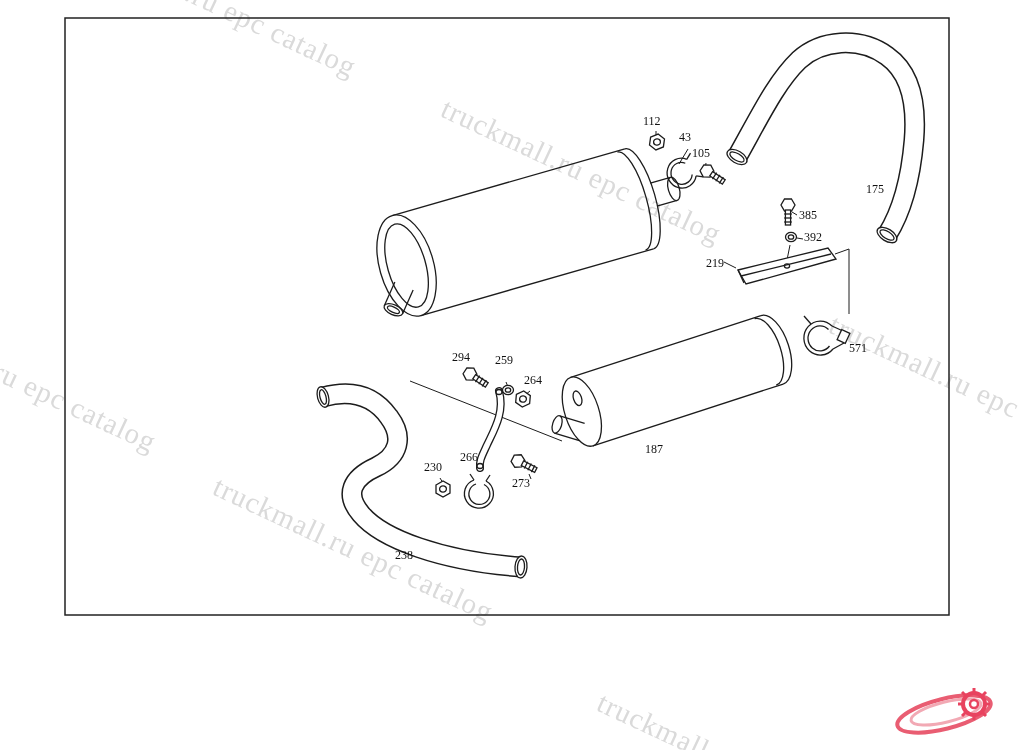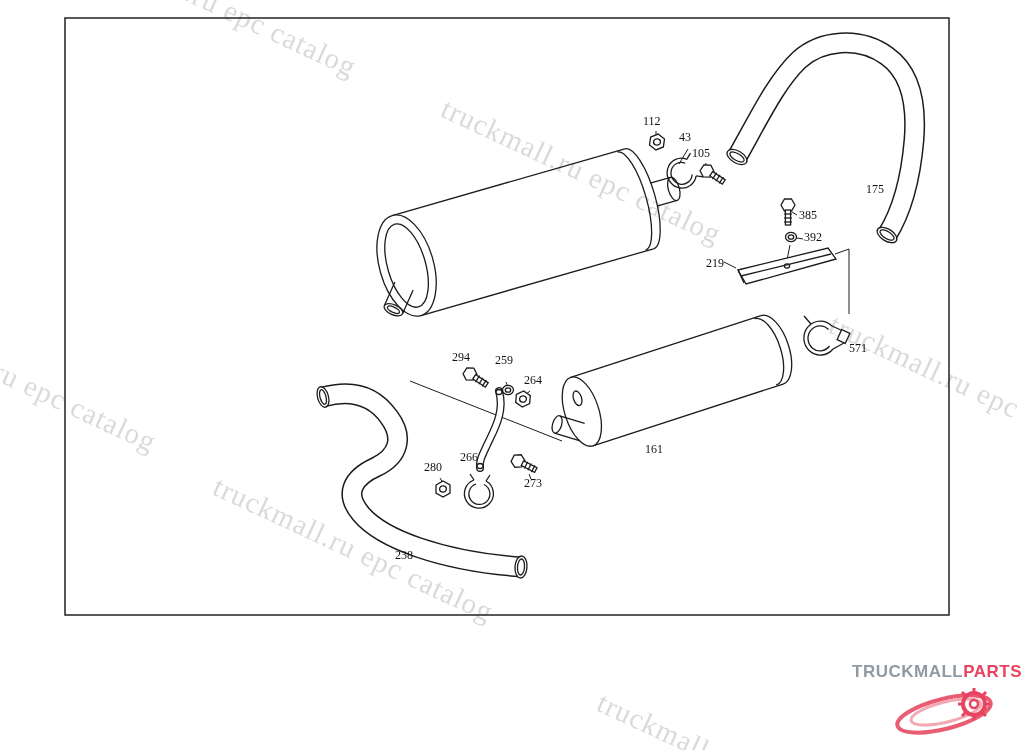--- a/index.html
+++ b/index.html
@@ -202,32 +202,29 @@
   </svg>
 
   <div class="part-label" style="left:643px;top:114px">112</div>
   <div class="part-label" style="left:679px;top:130px">43</div>
   <div class="part-label" style="left:692px;top:146px">105</div>
   <div class="part-label" style="left:866px;top:182px">175</div>
   <div class="part-label" style="left:799px;top:208px">385</div>
   <div class="part-label" style="left:804px;top:230px">392</div>
   <div class="part-label" style="left:706px;top:256px">219</div>
   <div class="part-label" style="left:849px;top:341px">571</div>
-  <div class="part-label" style="left:645px;top:442px">161</div>
+  <div class="part-label" style="left:645px;top:442px">187</div>
   <div class="part-label" style="left:452px;top:350px">294</div>
   <div class="part-label" style="left:495px;top:353px">259</div>
   <div class="part-label" style="left:524px;top:373px">264</div>
   <div class="part-label" style="left:460px;top:450px">266</div>
-  <div class="part-label" style="left:524px;top:476px">273</div>
-  <div class="part-label" style="left:424px;top:460px">280</div>
+  <div class="part-label" style="left:512px;top:476px">273</div>
+  <div class="part-label" style="left:424px;top:460px">230</div>
   <div class="part-label" style="left:395px;top:548px">238</div>
 
-  <div class="logo-text">
-    <span class="gray">TRUCKMALL</span><span class="accent">PARTS</span>
-  </div>
   <svg class="logo-art" width="132" height="72" viewBox="0 0 132 72">
     <ellipse cx="60" cy="40" rx="48" ry="15" transform="rotate(-14 60 40)" stroke="#e95d72" stroke-width="4"></ellipse>
     <ellipse cx="62" cy="38" rx="36" ry="10" transform="rotate(-14 62 38)" stroke="#f2a9b4" stroke-width="3"></ellipse>
     <circle cx="90" cy="30" r="11" stroke="#e8435f" stroke-width="4"></circle>
     <circle cx="90" cy="30" r="4" stroke="#e8435f" stroke-width="2.5"></circle>
     <g stroke="#e8435f" stroke-width="3">
       <line x1="101" y1="30" x2="106" y2="30"></line>
       <line x1="98" y1="38" x2="102" y2="42"></line>
       <line x1="90" y1="41" x2="90" y2="46"></line>
       <line x1="82" y1="38" x2="78" y2="42"></line>

